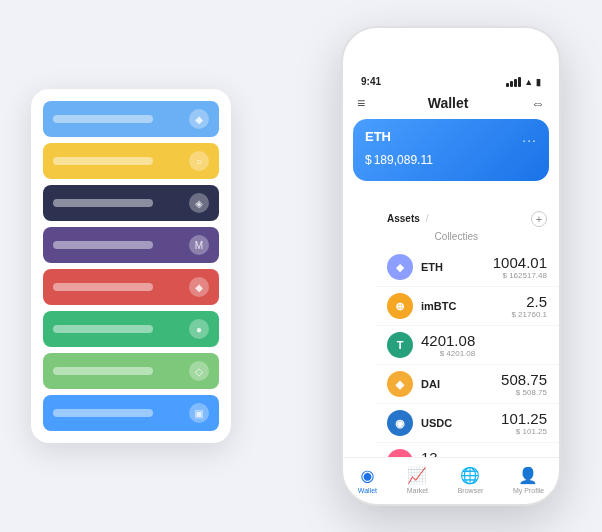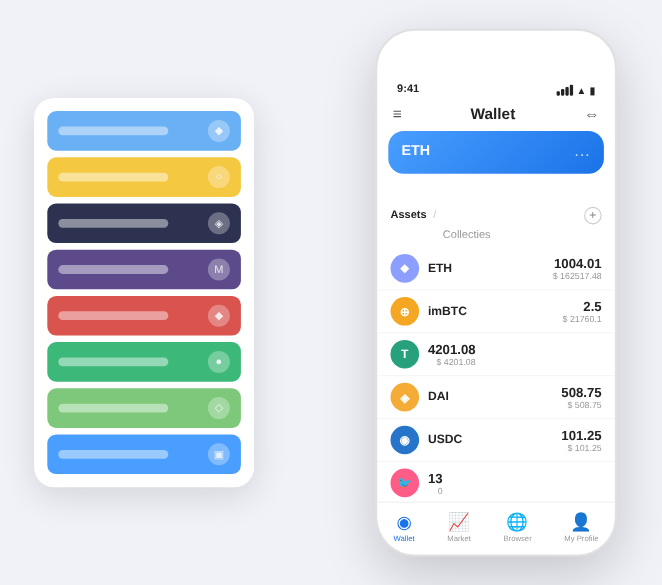--- a/index.html
+++ b/index.html
@@ -163,20 +163,21 @@
       font-size: 14px;
       opacity: 0.8;
       letter-spacing: 1px;
     }
 
     .assets-section {
       flex: 1;
       overflow: hidden;
       display: flex;
       flex-direction: column;
+      padding-left: 32px;
     }
 
     .assets-header {
       display: flex;
       justify-content: space-between;
       align-items: center;
       padding: 4px 12px 6px;
     }
 
     .assets-tabs {
@@ -241,22 +242,22 @@
       font-size: 11px;
       font-weight: 600;
       color: #222;
     }
 
     .asset-amounts {
       text-align: right;
     }
 
     .asset-amount {
-      font-size: 12px;
-      font-weight: 700;
+      font-size: 15px;
+      font-weight: 400;
       color: #222;
     }
 
     .asset-usd {
       font-size: 8px;
       color: #999;
     }
 
     
     .bottom-nav {
@@ -364,20 +365,23 @@
 
     <div class="phone-header">
       <span class="hamburger-icon">≡</span>
       <span class="header-title">Wallet</span>
       <span class="expand-icon">⇔</span>
     </div>
 
     <div class="wallet-card">
       <div class="wallet-card-dots">...</div>
       <div class="wallet-card-title">ETH</div>
+      <div class="wallet-card-balance">
+        <span>$</span><span>189,089.11</span>
+      </div>
     </div>
 
     <div class="assets-section">
       <div class="assets-header">
         <div class="assets-tabs">
           <span class="tab-active">Assets</span>
           <span class="tab-divider">/</span>
           <span class="tab-inactive">Collecties</span>
         </div>
         <div class="add-btn">+</div>

